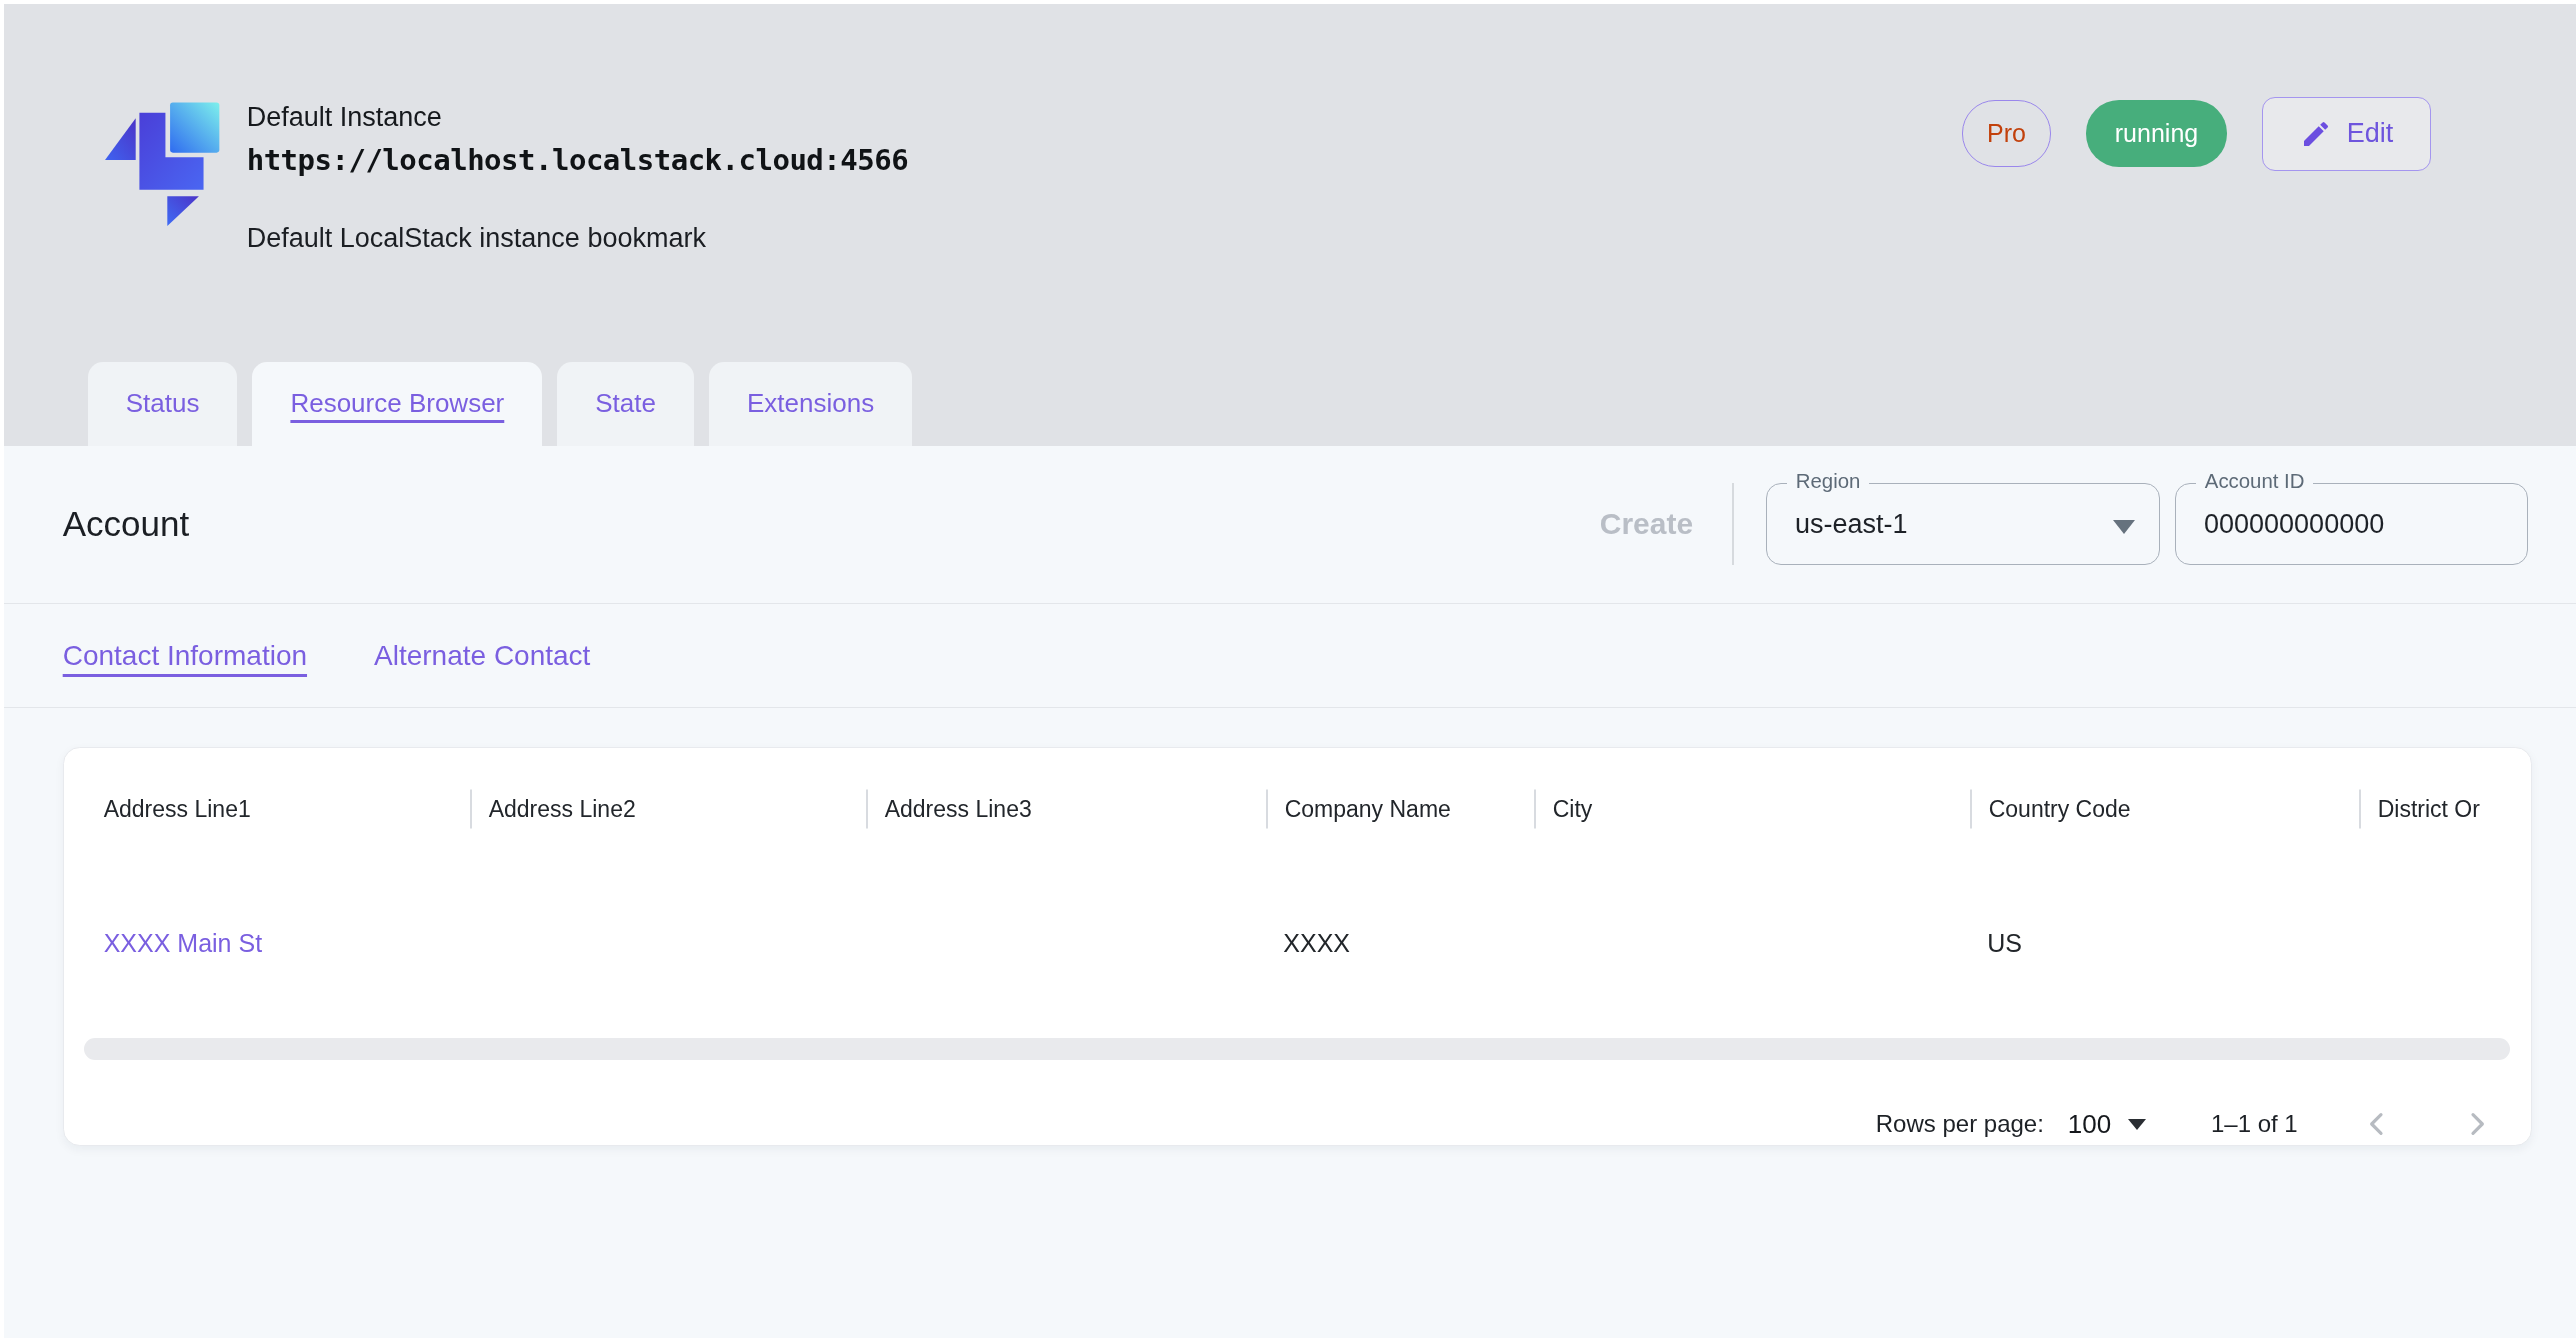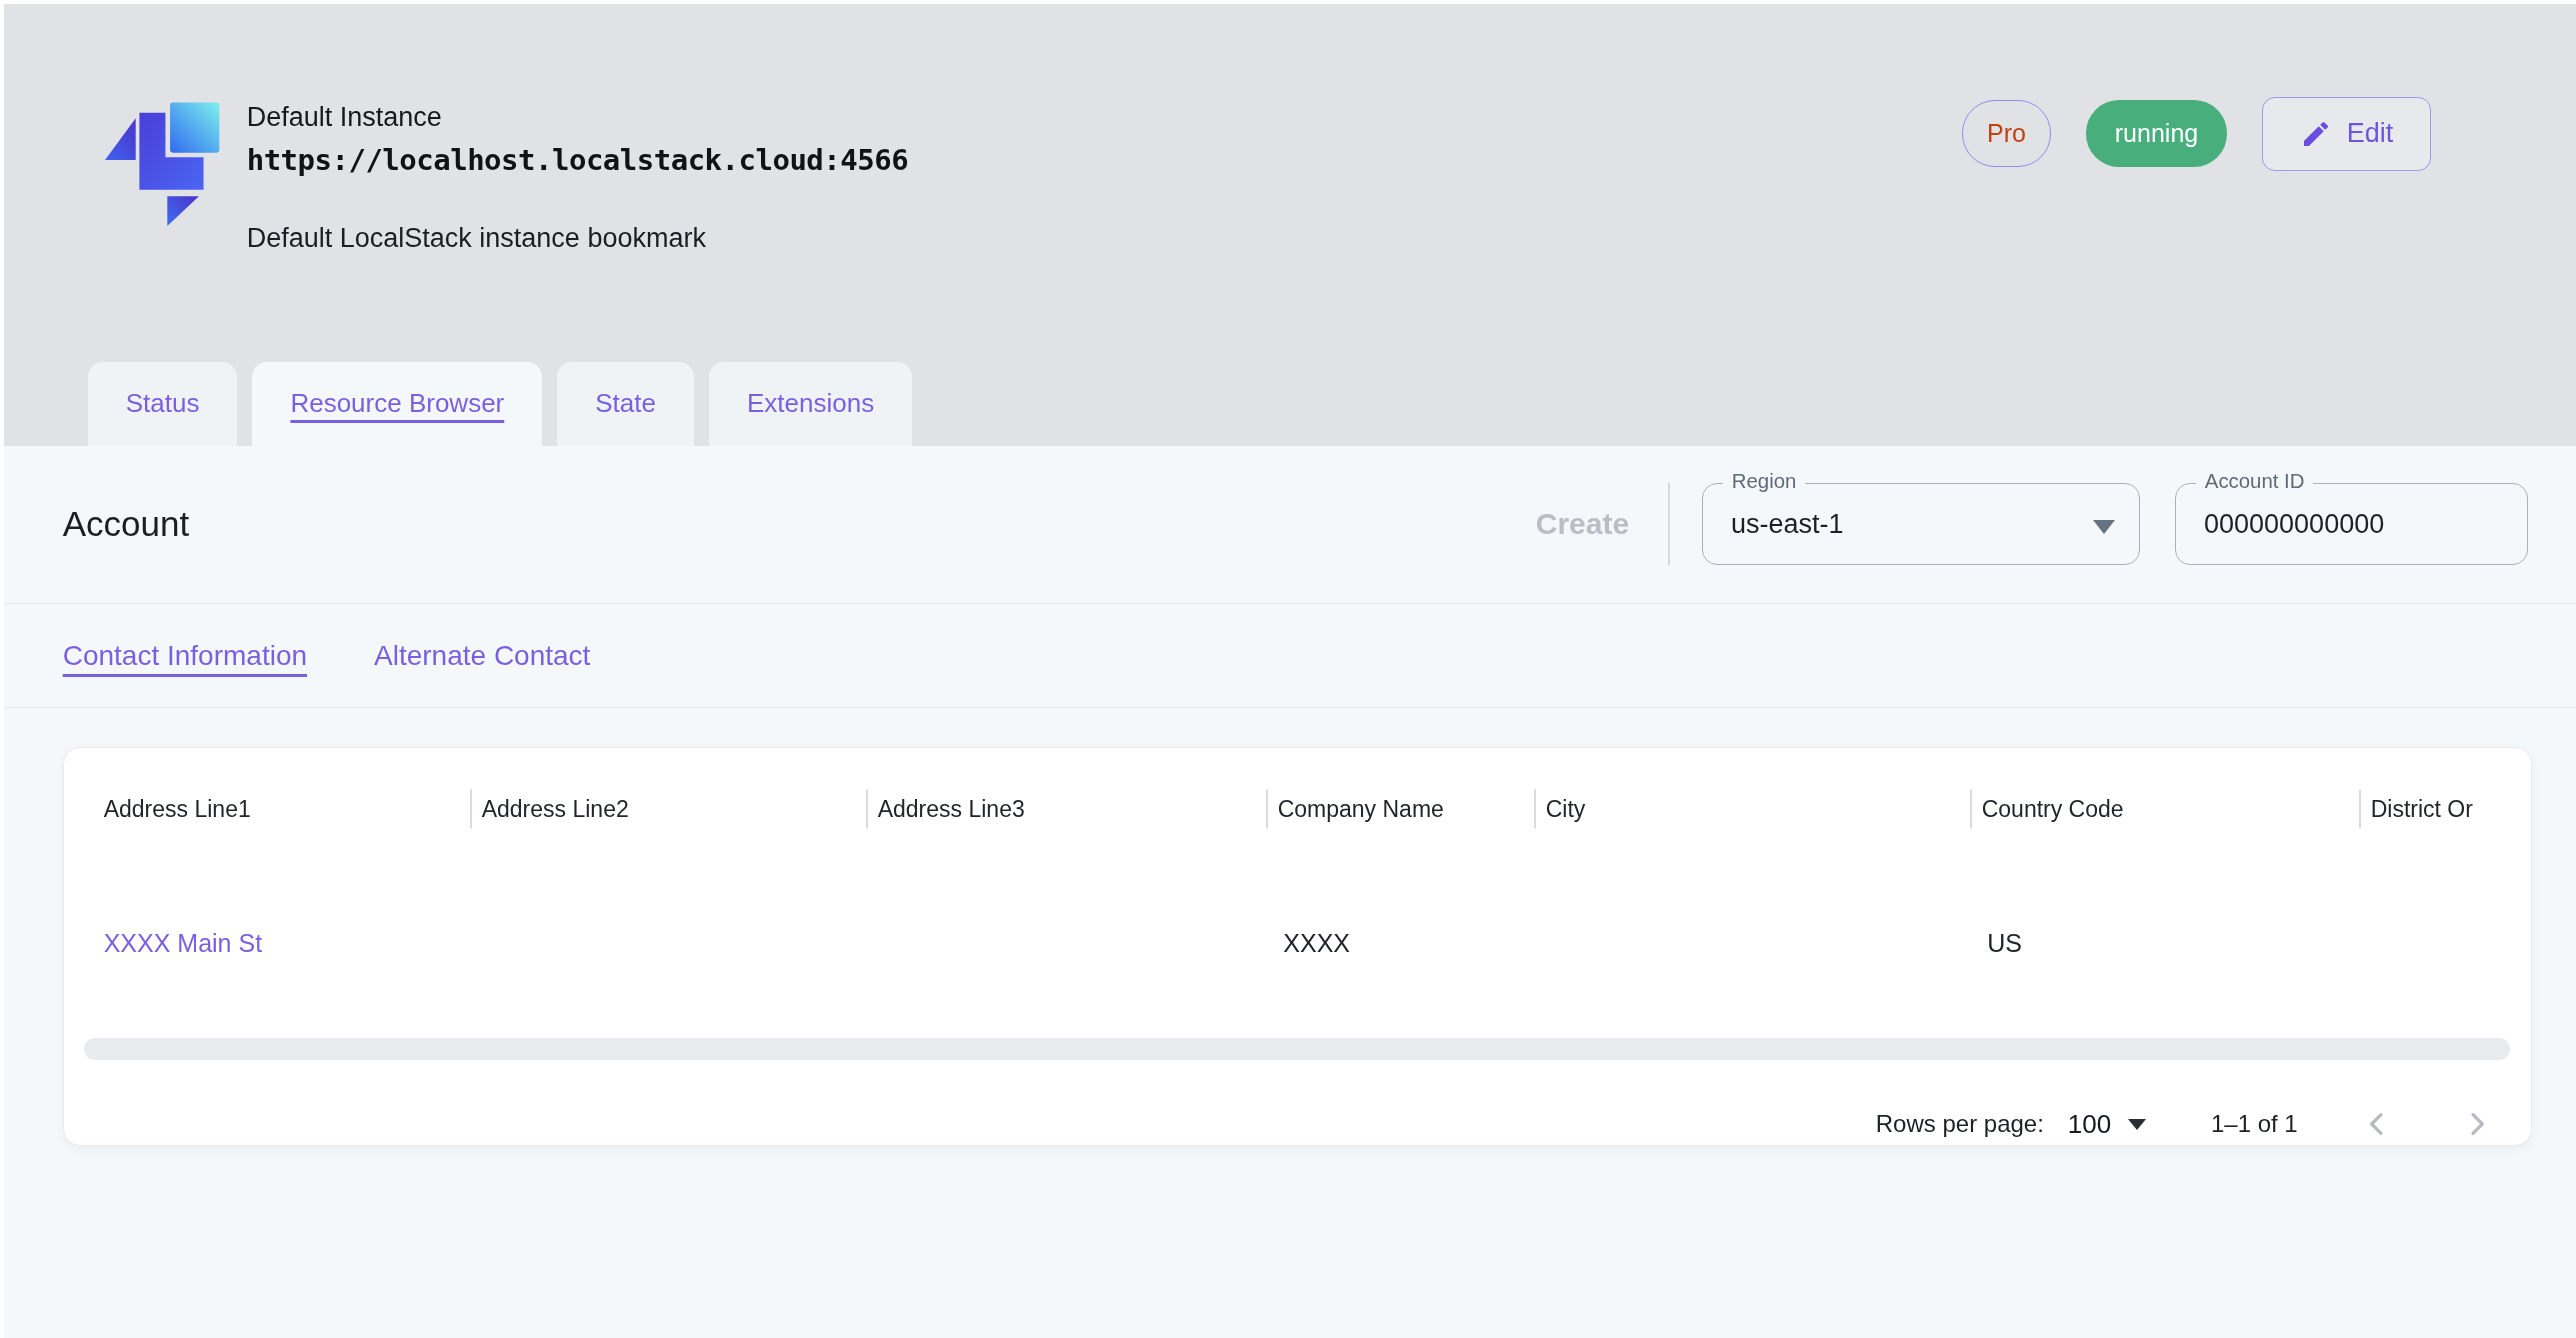--- a/index.html
+++ b/index.html
@@ -35,37 +35,37 @@
 
   .resource-header { position:absolute; top:0; left:0; right:0; height:158px; border-bottom:1.9px solid #e3e6ea; }
   .resource-title { position:absolute; left:59px; top:50%; transform:translateY(-50%); font-size:35px; color:#1b1f24; font-weight:500; }
   .controls { position:absolute; right:48px; top:50%; transform:translateY(-50%); display:flex; align-items:center; }
   .create-btn { font-size:30px; color:#b9bec6; font-weight:700; padding:0 11px; cursor:default; }
   .vdivider { width:1.9px; height:82px; background:#d6dade; margin:0 32px 0 28px; }
   .outlined-field { position:relative; height:82px; border:1.9px solid #a9b1bb; border-radius:15px; display:flex;
                     align-items:center; background:transparent; }
   .field-label { position:absolute; top:-14px; left:20.4px; background:#f5f8fb; padding:0 8.4px; font-size:20.4px; color:#5d6a77; }
   .field-value { font-size:27px; color:#1d2127; padding-left:28px; }
-  .region-field { width:438px; margin-right:35px; cursor:pointer; }
+  .region-field { width:394px; margin-right:15px; cursor:pointer; }
   .account-field { width:353px; }
   .select-caret { position:absolute; right:24px; top:50%; margin-top:-4.6px; width:0; height:0;
                   border-left:11px solid transparent; border-right:11px solid transparent; border-top:14px solid #66727e; }
 
   .subtabs { position:absolute; top:160px; left:0; right:0; height:102px; border-bottom:1.9px solid #e3e6ea;
              display:flex; align-items:center; padding-left:59px; gap:67px; }
   .subtab { font-size:28px; color:#7a5fe0; cursor:pointer; }
   .subtab.active { text-decoration:underline; text-underline-offset:9.3px; text-decoration-thickness:2.8px; }
 
   
   .card { position:absolute; top:301px; left:59px; width:2469px; height:399px; background:#ffffff;
           border:0.9px solid #e8eaee; border-radius:16.7px; box-shadow:0 3.7px 9.3px rgba(25,39,55,0.05);
           display:flex; flex-direction:column; overflow:hidden;gap:44px; }
   .tgrid { display:grid; grid-template-columns:406px 396px 400px 268px 436px 389px 1fr; }
   .thead { height:119px; padding-top:22px; }
-  .th { position:relative; display:flex; align-items:center; font-size:23px; color:#22262b; padding-left:12px; white-space:nowrap; overflow:hidden; }
+  .th { position:relative; display:flex; align-items:center; font-size:23px; color:#22262b; padding-left:19px; white-space:nowrap; overflow:hidden; }
   .th:first-child { padding-left:40px; }
   .th + .th::before { content:""; position:absolute; left:0; top:50%; transform:translateY(-50%);
                       width:1.9px; height:39px; background:#d8dbe0; }
   .trow { height:123px; }
   .td { display:flex; align-items:center; font-size:25px; color:#22262a; padding-left:17.6px; white-space:nowrap; }
   .td:first-child { padding-left:40px; }
   .td.link { color:#7a5fe0; cursor:pointer; }
   .hscrollbar { margin:0 20.4px 0 20.4px; height:22px; border-radius:11px; background:#e9eaed; flex-shrink:0; cursor:grab; }
   .pagination { flex:1; display:flex; align-items:center; justify-content:flex-end; padding-right:33px; }
   .pg-label { font-size:24px; color:#1d2126; }

